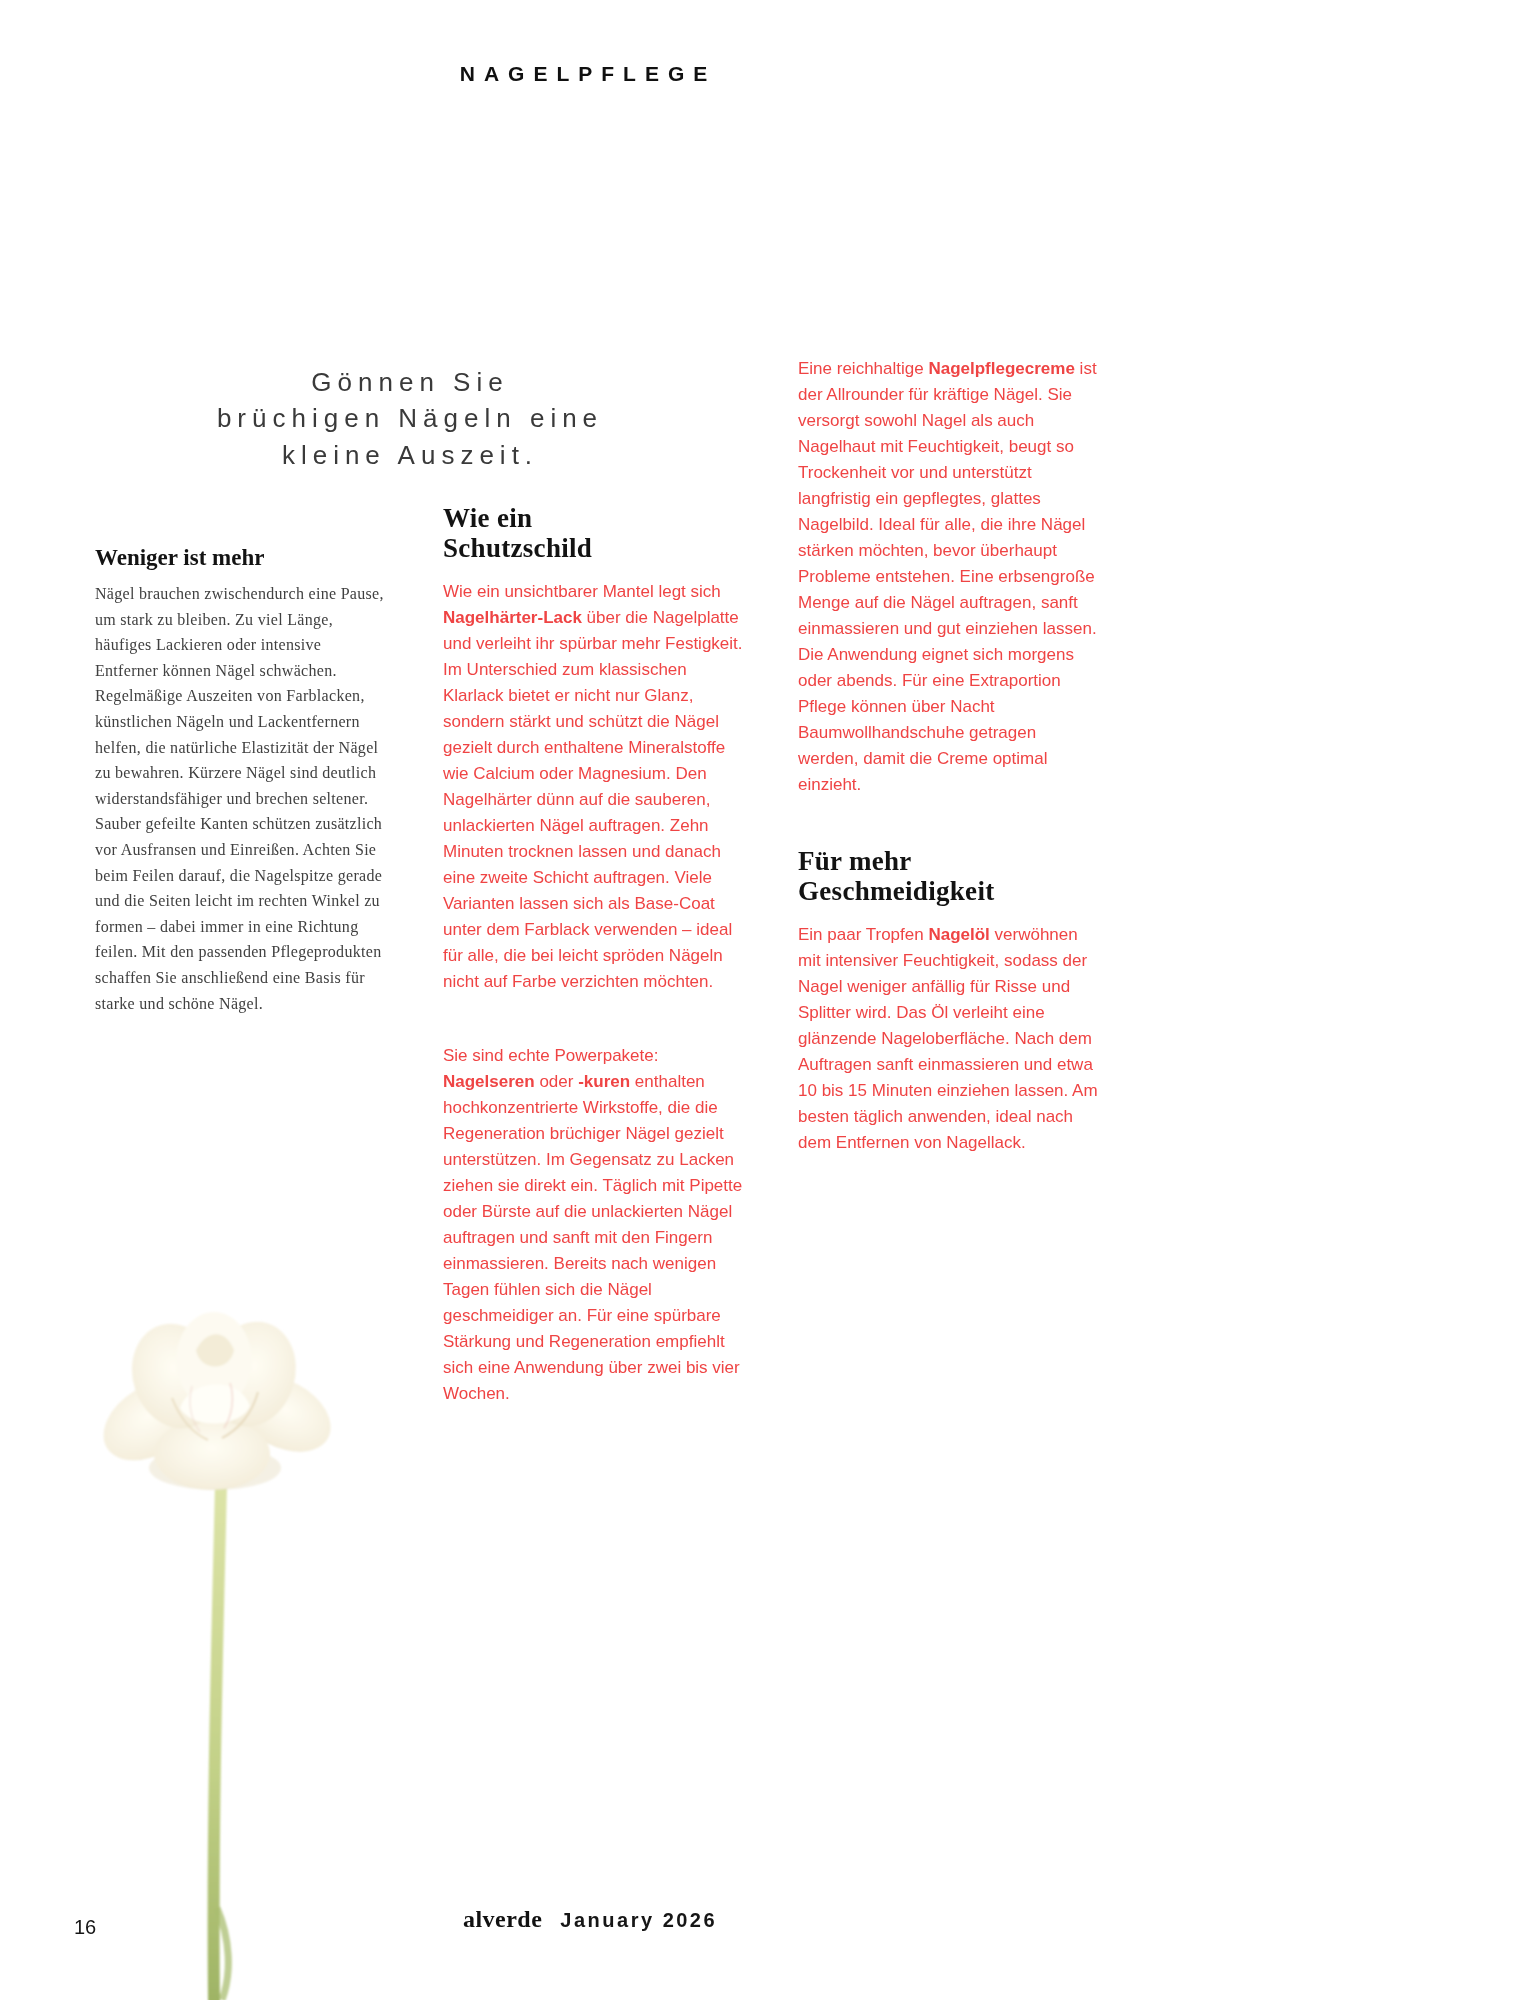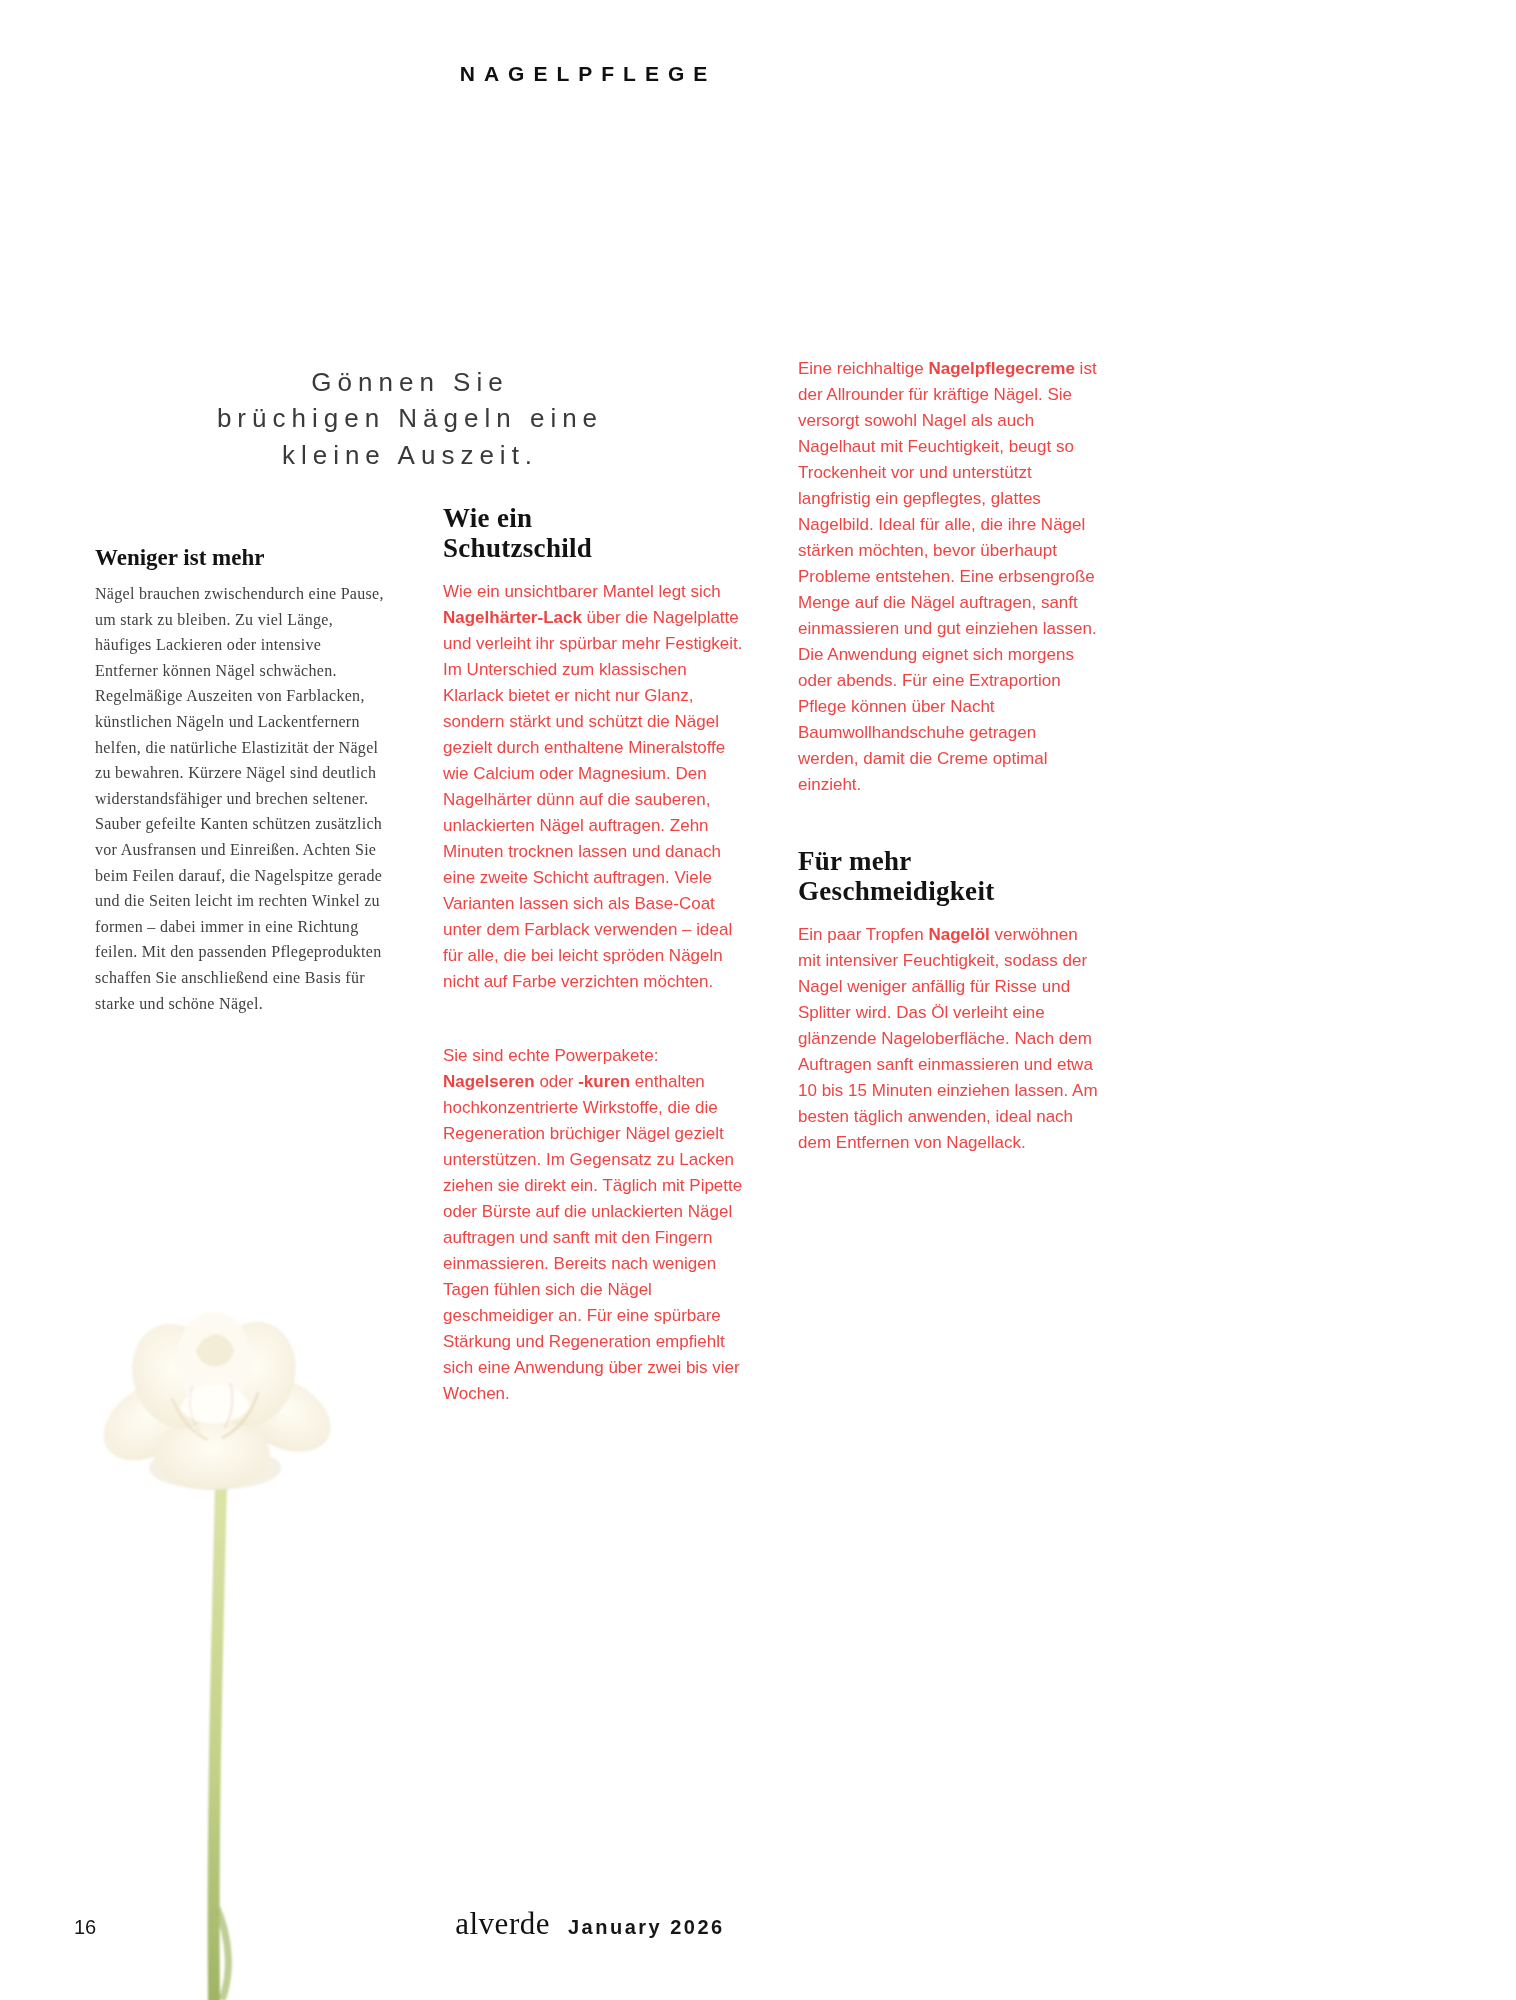--- a/index.html
+++ b/index.html
@@ -47,21 +47,21 @@
     line-height:1.12; margin:0 0 16px; color:#131313; white-space:pre-line;
     letter-spacing:0.3px;
   }
   .section p { margin:0; font-size:17px; line-height:26px; color:#ef4444; }
   .section + .section { margin-top:48px; }
   .b { font-weight:700; }
 
   .page-num { position:absolute; left:74px; top:1916px; font-size:20px; color:#161616; }
   .footer-center { position:absolute; left:0; top:1906px; width:1180px; text-align:center; }
   .footer-logo {
-    font-family:"Liberation Serif", serif; font-weight:400; font-size:31px;
+    font-family:"Liberation Serif", serif; font-weight:700; font-size:24px;
     letter-spacing:0.5px; color:#111111;
   }
   .footer-issue {
     font-weight:700; font-size:20px; letter-spacing:2.5px; margin-left:18px; color:#161616;
   }
 
   .flower { position:absolute; left:80px; top:1288px; width:270px; height:712px; }
 </style>
 </head>
 <body>

